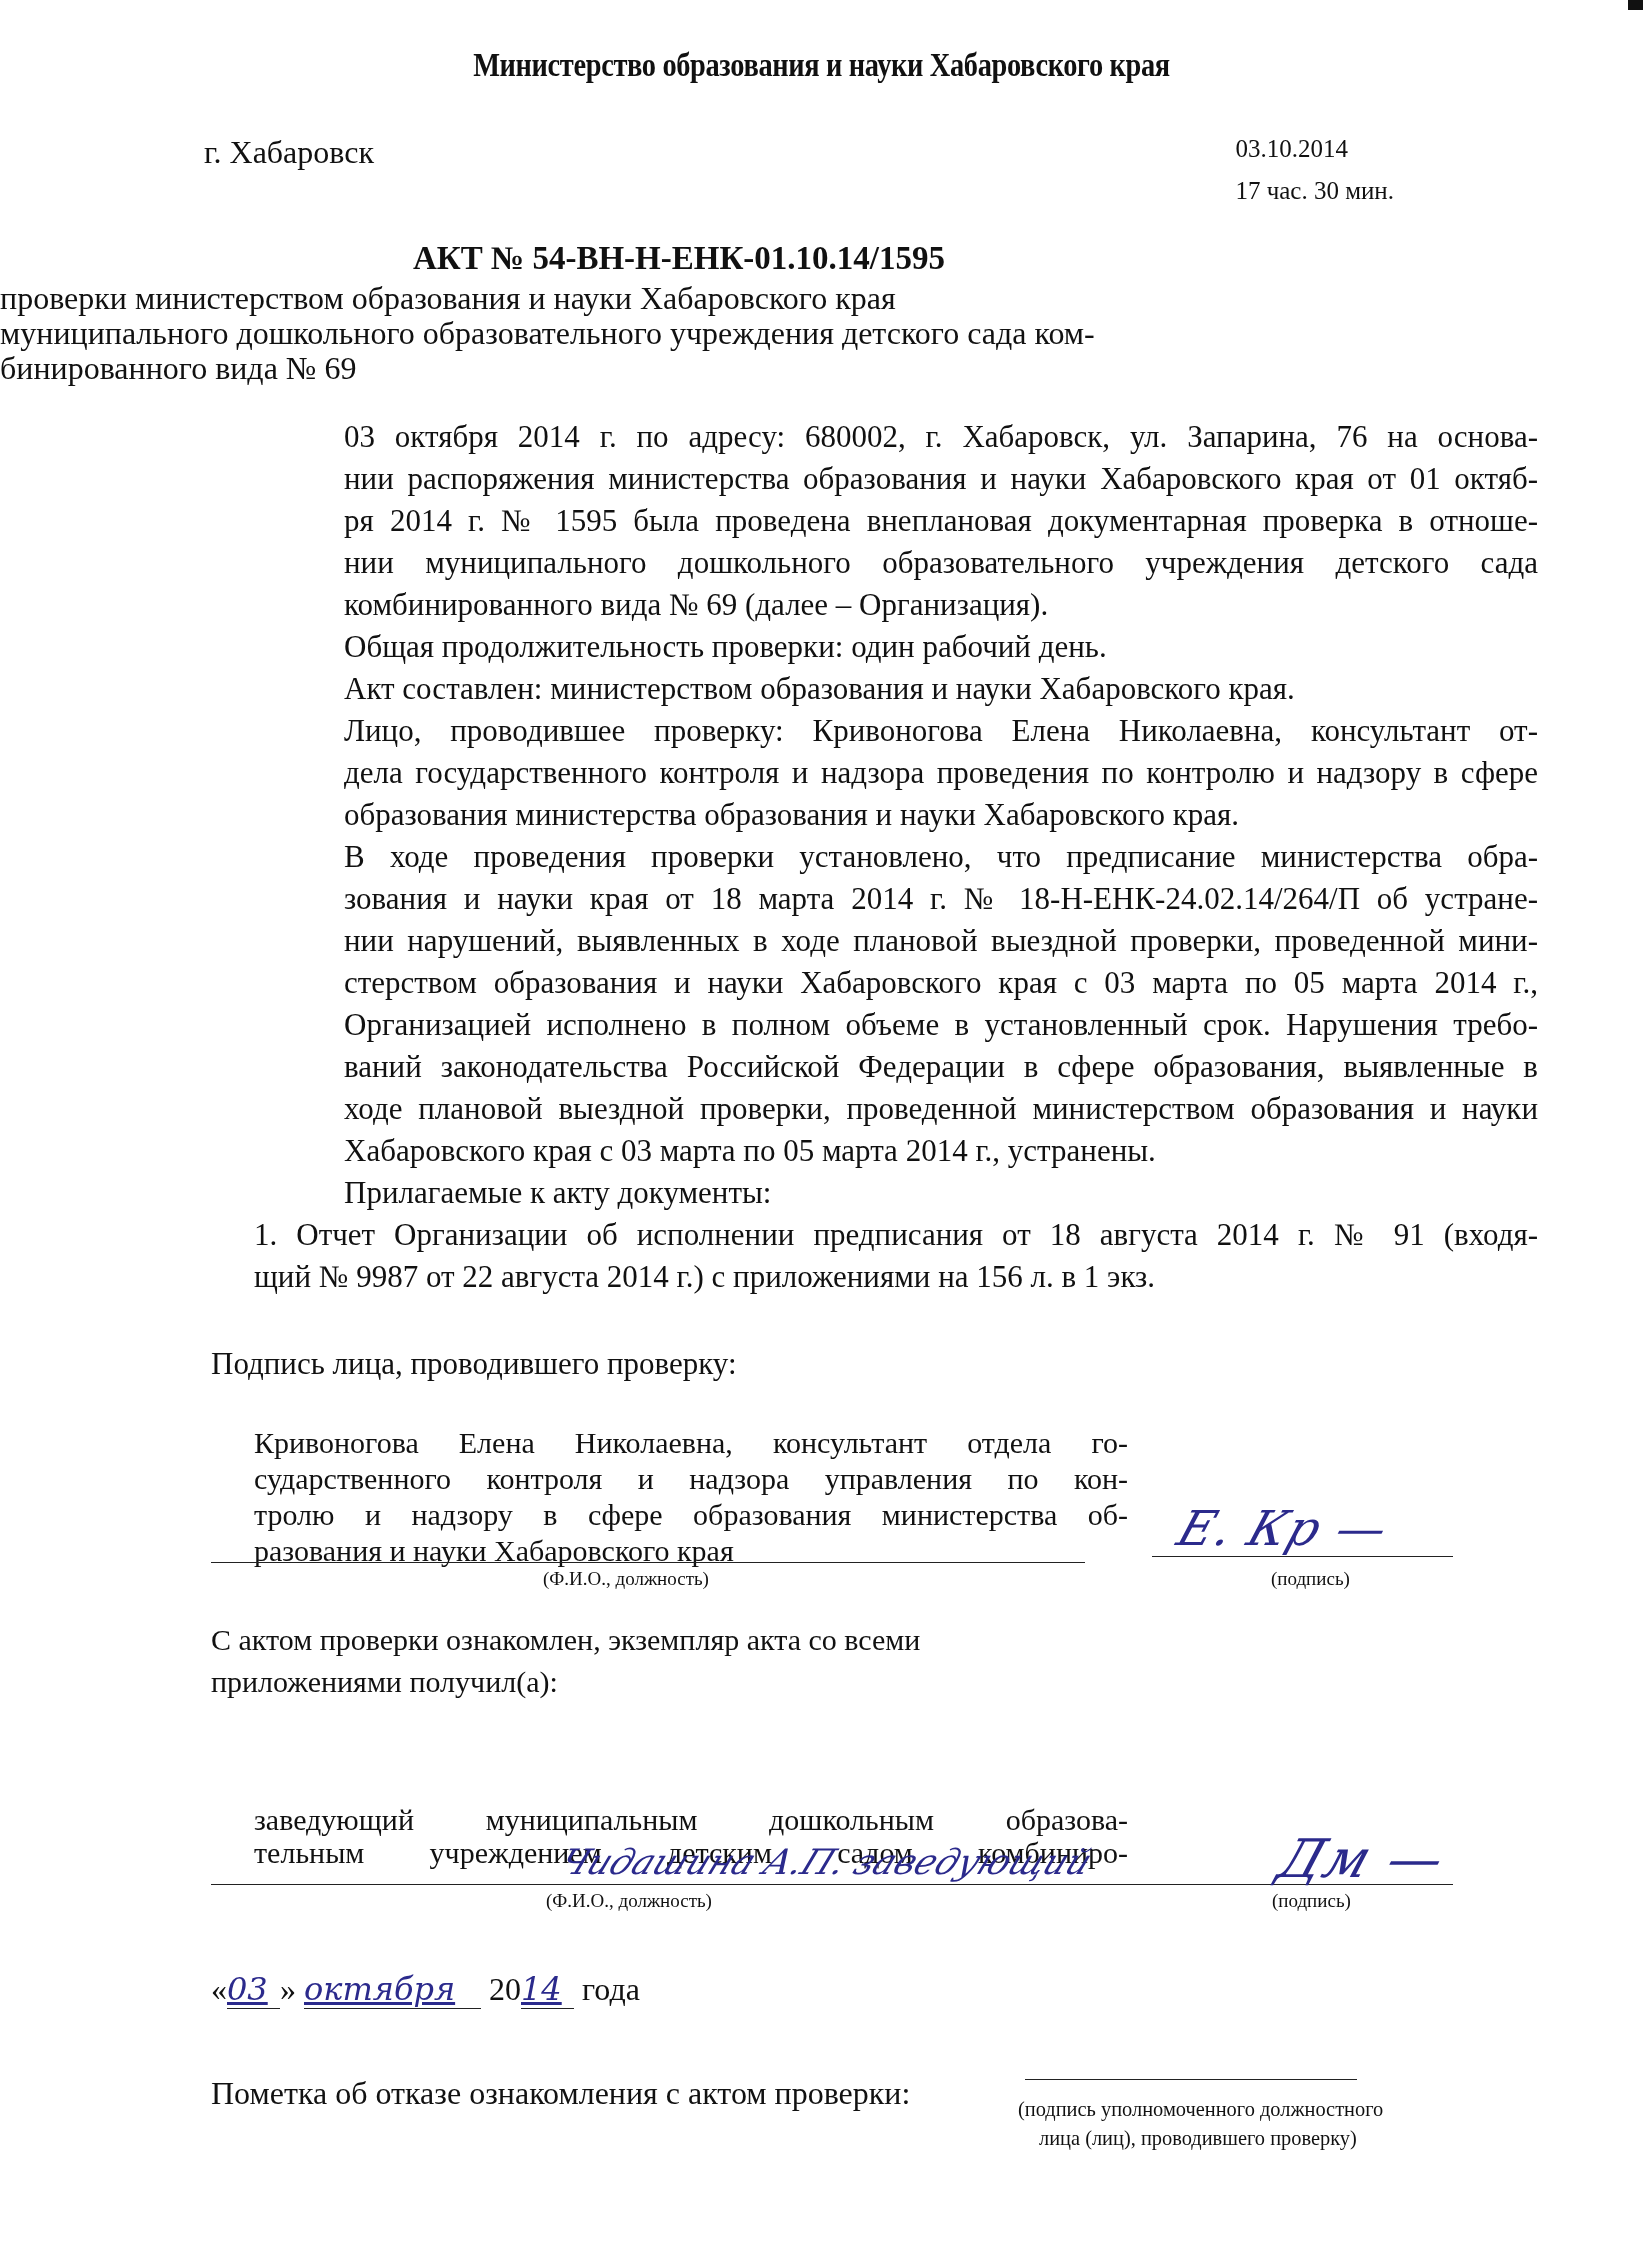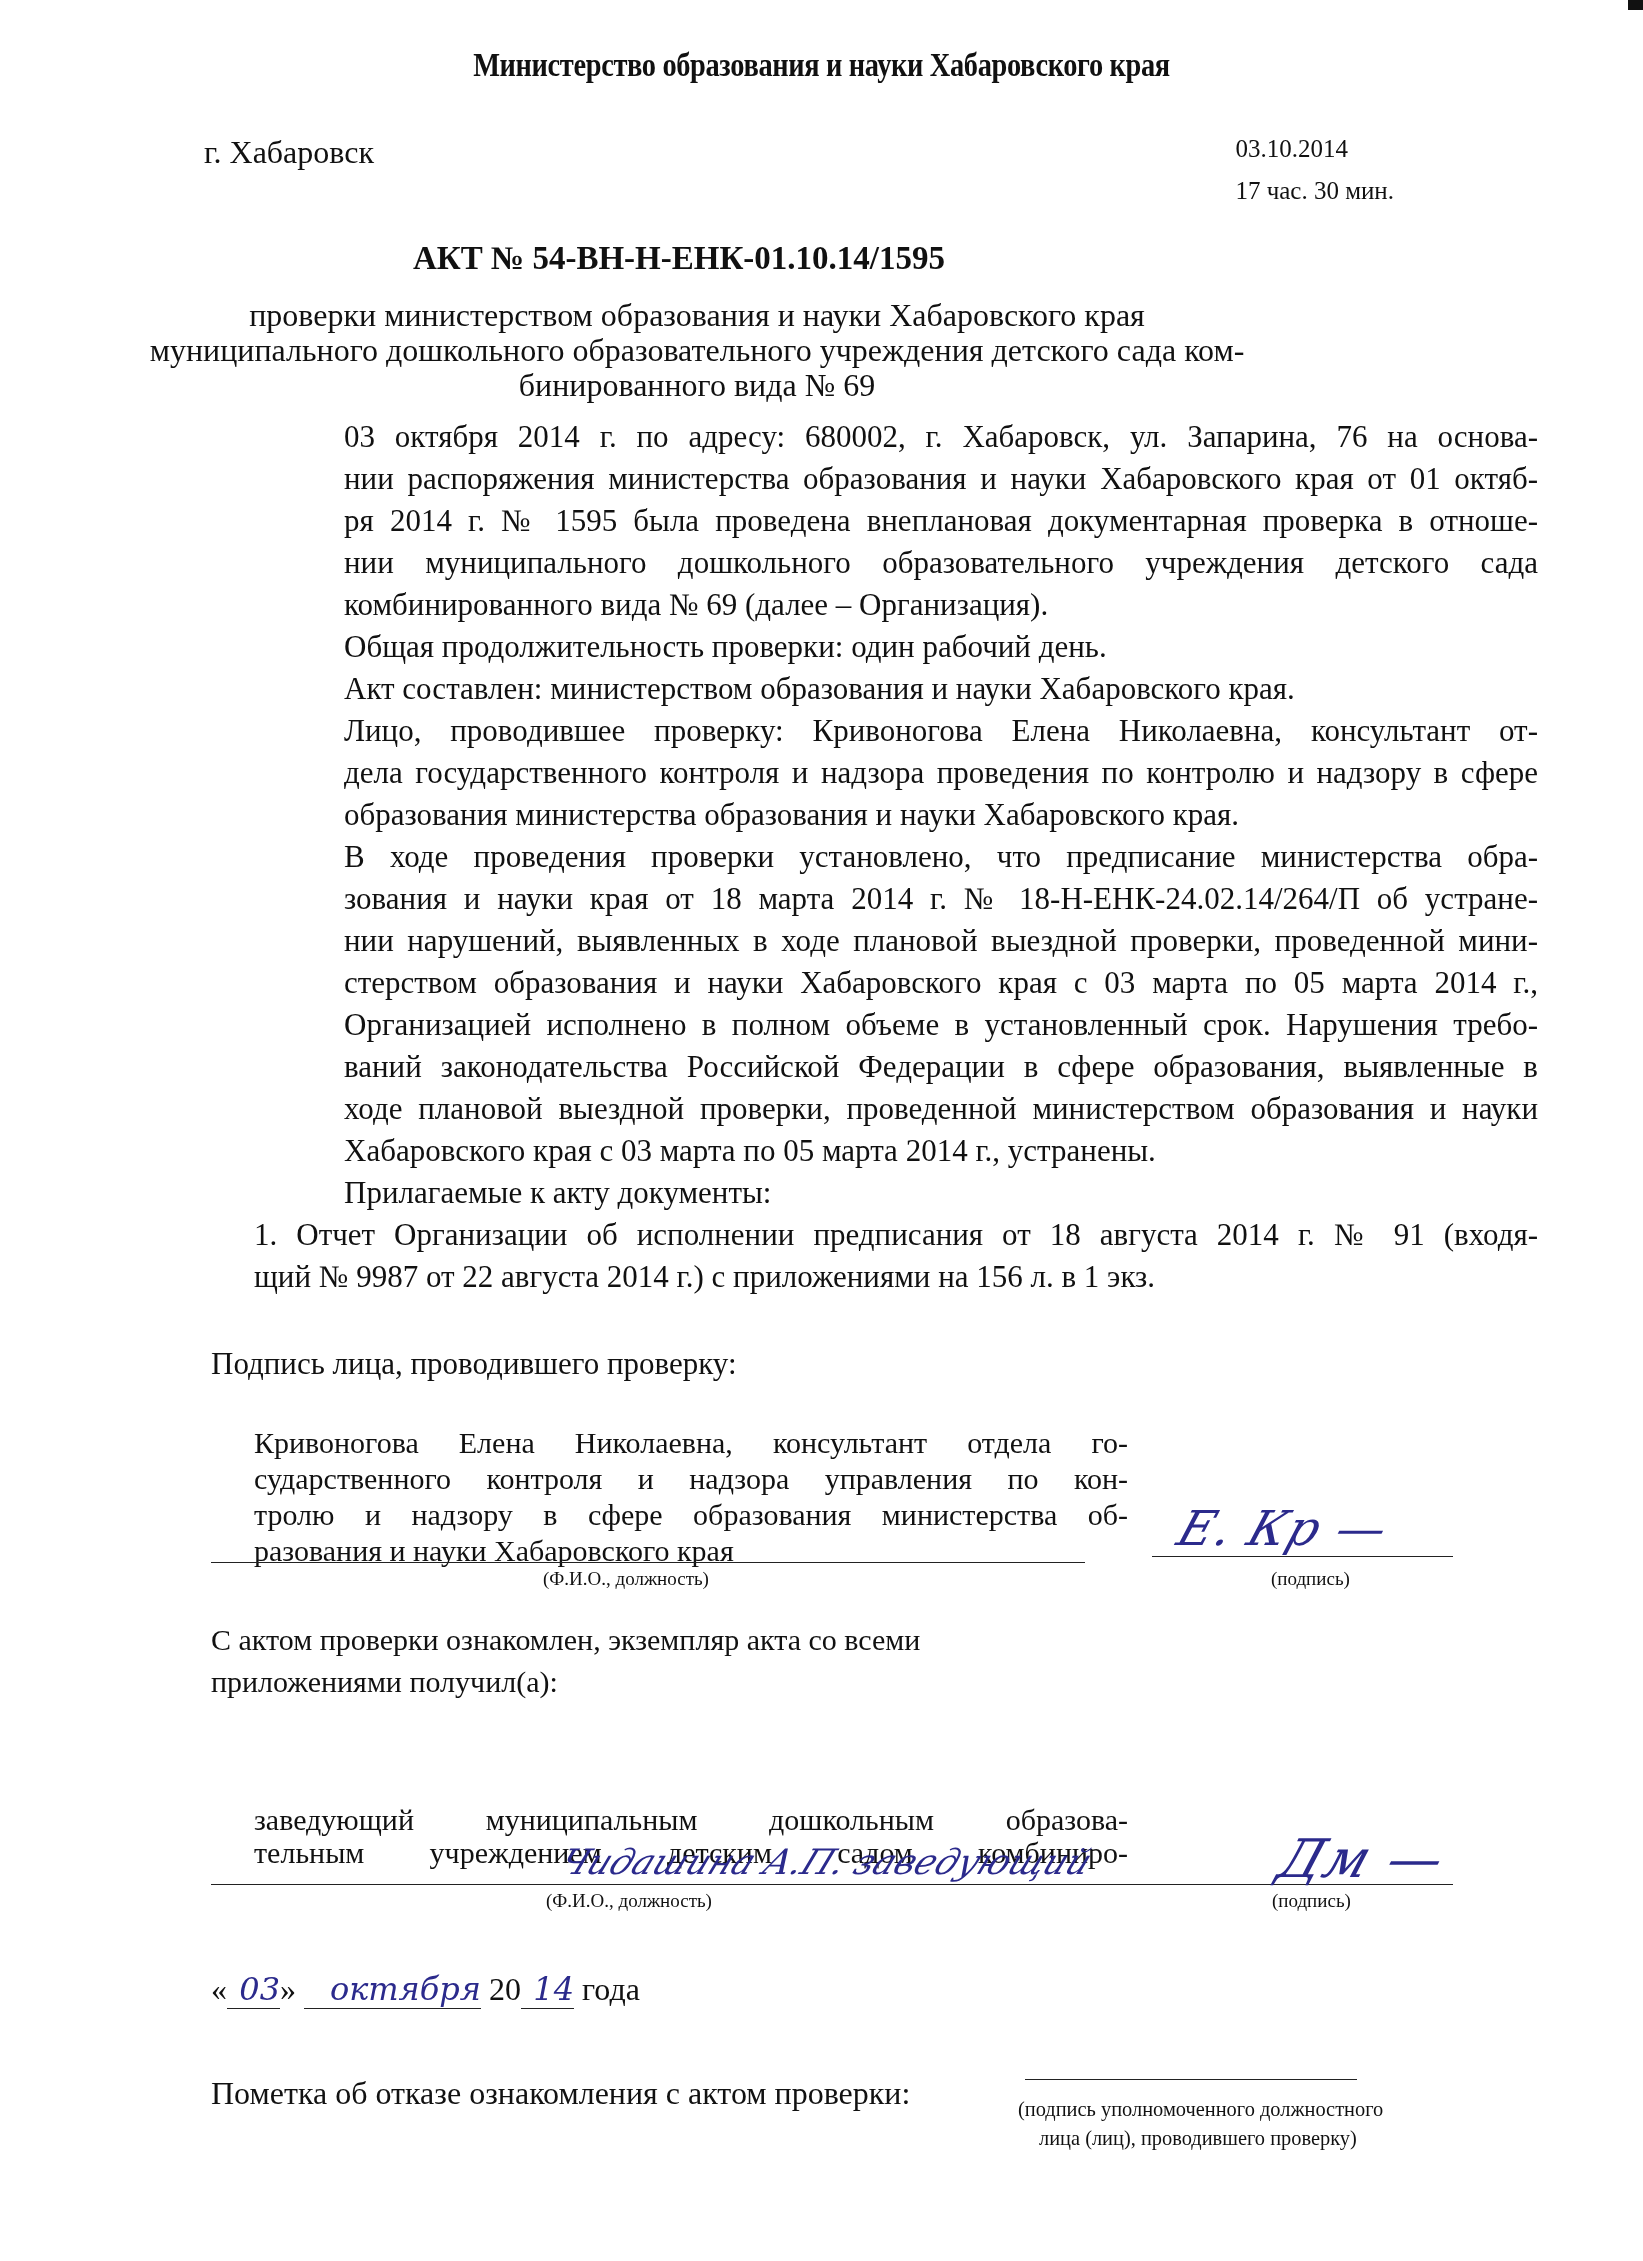--- a/index.html
+++ b/index.html
@@ -7,35 +7,35 @@
     width: 1643px; height: 2261px; background: #ffffff; position: relative; overflow: hidden;
     font-family: "Liberation Serif", "DejaVu Serif", serif; color: #111111;
   }
   .page { position: absolute; left: 0; top: 0; width: 1643px; height: 2261px; }
   .scan-corner { position: absolute; right: 0; top: 0; width: 15px; height: 9.8px; background: #111; }
   .abs { position: absolute; white-space: nowrap; }
   .ministry { left: 0; width: 1643px; top: 47px; text-align: center; font-size: 33px; font-weight: bold; letter-spacing: -0.4px; transform: scaleX(0.86); transform-origin: 50% 0; }
   .city { left: 204px; top: 134px; font-size: 32px; }
   .date { right: 249px; top: 128px; font-size: 25px; line-height: 42px; }
   .act-title { left: 0; width: 1358px; top: 240px; text-align: center; font-size: 33px; font-weight: bold; }
-  .act-sub { left: 0; width: 1394px; top: 298px; text-align: center; font-size: 32px; line-height: 35px; }
+  .act-sub { left: 0; width: 1394px; top: 281px; font-size: 32px; line-height: 35px; }
   .body-text { position: absolute; left: 211px; width: 1327px; font-size: 31px; line-height: 42px; text-align: justify; }
   .para { margin: 0; text-indent: 90px; }
   .para.noindent { text-indent: 0; }
   .line { display: block; text-align: justify; text-align-last: justify; margin-left: 43px; }
   .line.last { text-align-last: left; }
   .sig-block { position: absolute; left: 211px; font-size: 30px; line-height: 36px; }
   .sig-block .line { width: 874px; }
   .rule { position: absolute; height: 0; border-top: 1.9px solid #222; }
   .caption { position: absolute; font-size: 19px; white-space: nowrap; }
   .ink { position: absolute; color: #2b2a8c; font-family: "DejaVu Serif", serif; font-style: italic; white-space: nowrap; }
   .ink-sig { font-size: 48px; letter-spacing: 1.5px; transform: skewX(-18deg); }
   .ink-name { font-size: 35px; transform: skewX(-22deg); }
   .date-line { position: absolute; left: 211px; top: 1970px; font-size: 32px; white-space: nowrap; }
-  .date-line .blank { display: inline-block; border-bottom: 1.5px solid #222; text-align: right; color: #2b2a8c; font-style: italic; font-family: "DejaVu Serif", serif; }
+  .date-line .blank { display: inline-block; border-bottom: 1.5px solid #222; text-align: left; color: #2b2a8c; font-style: italic; font-family: "DejaVu Serif", serif; text-decoration: underline; }
   .refusal { position: absolute; left: 211px; top: 2035px; font-size: 32px; white-space: nowrap; margin-top: 40px; }
   .refusal-caption { position: absolute; left: 1018px; top: 2095px; font-size: 20.4px; line-height: 29px; }
 </style>
 </head>
 <body>
 
 <div class="page">
   <div class="scan-corner"></div>
 
   <div class="abs ministry">Министерство образования и науки Хабаровского края</div>

